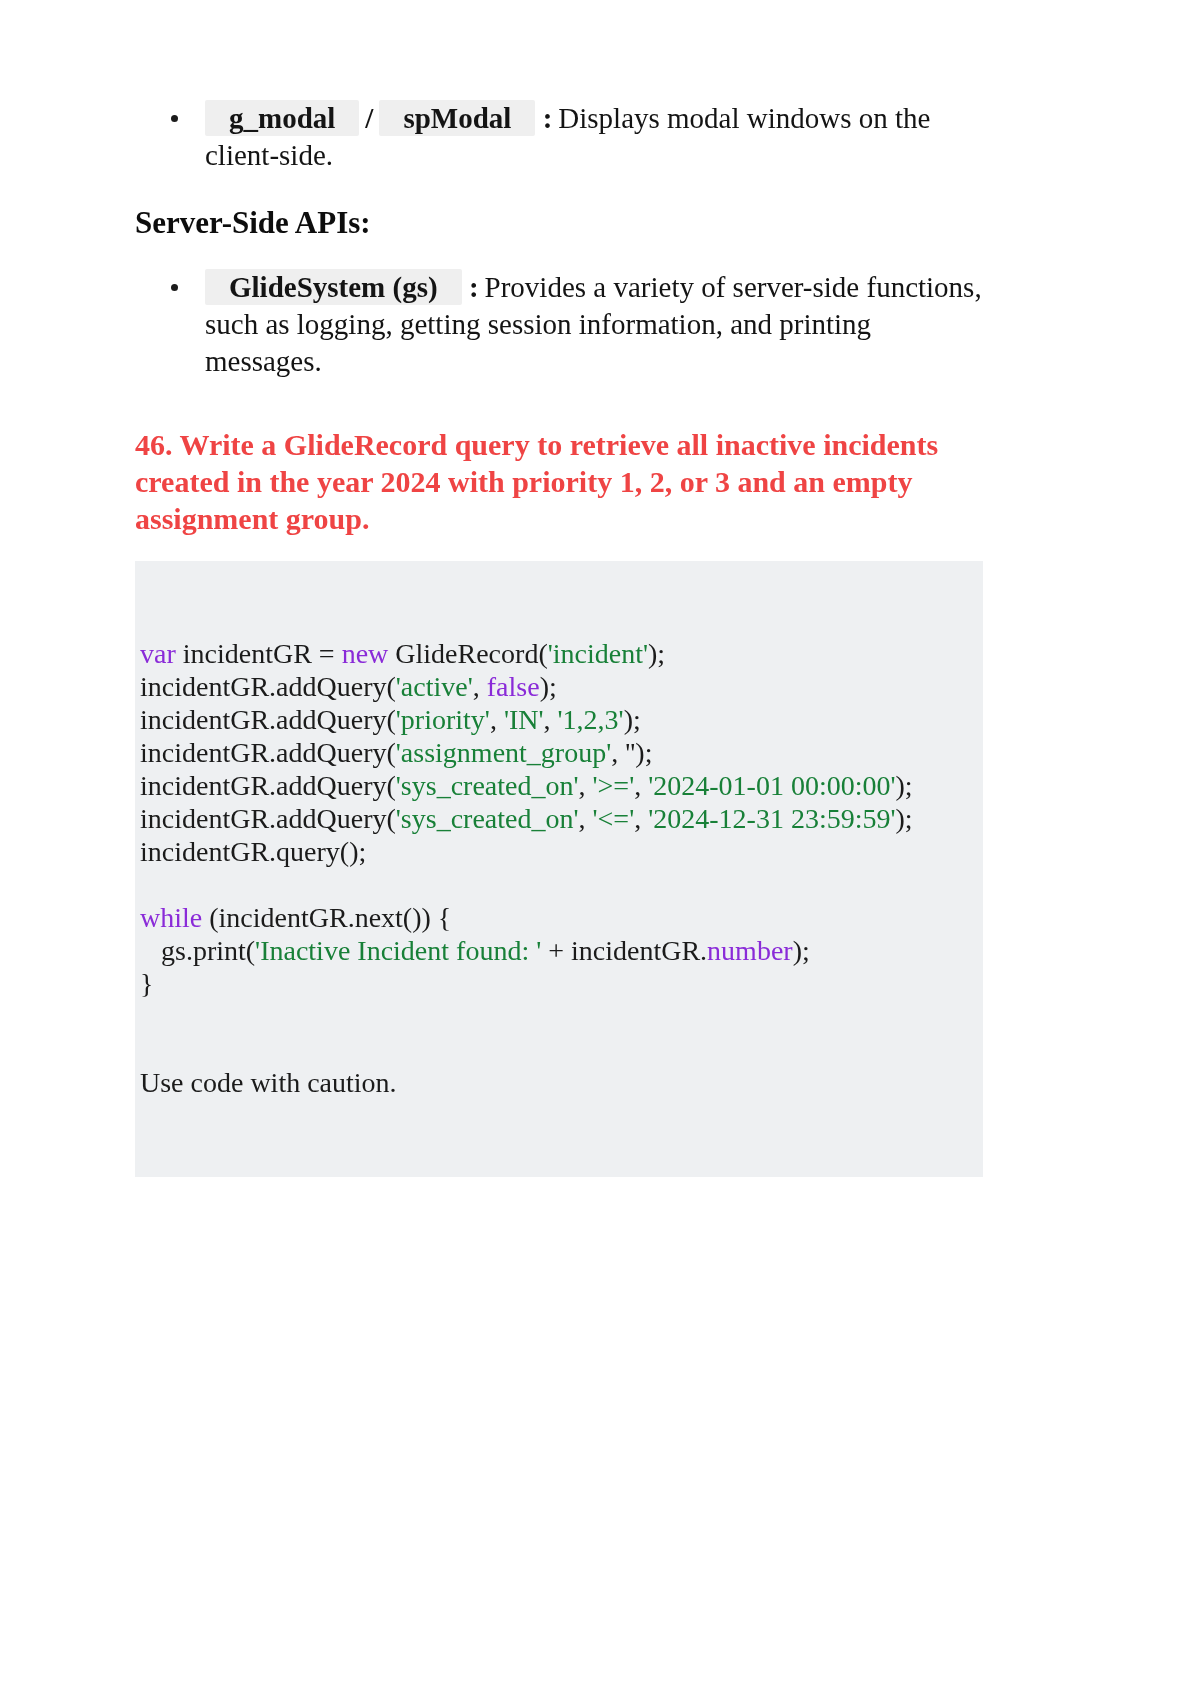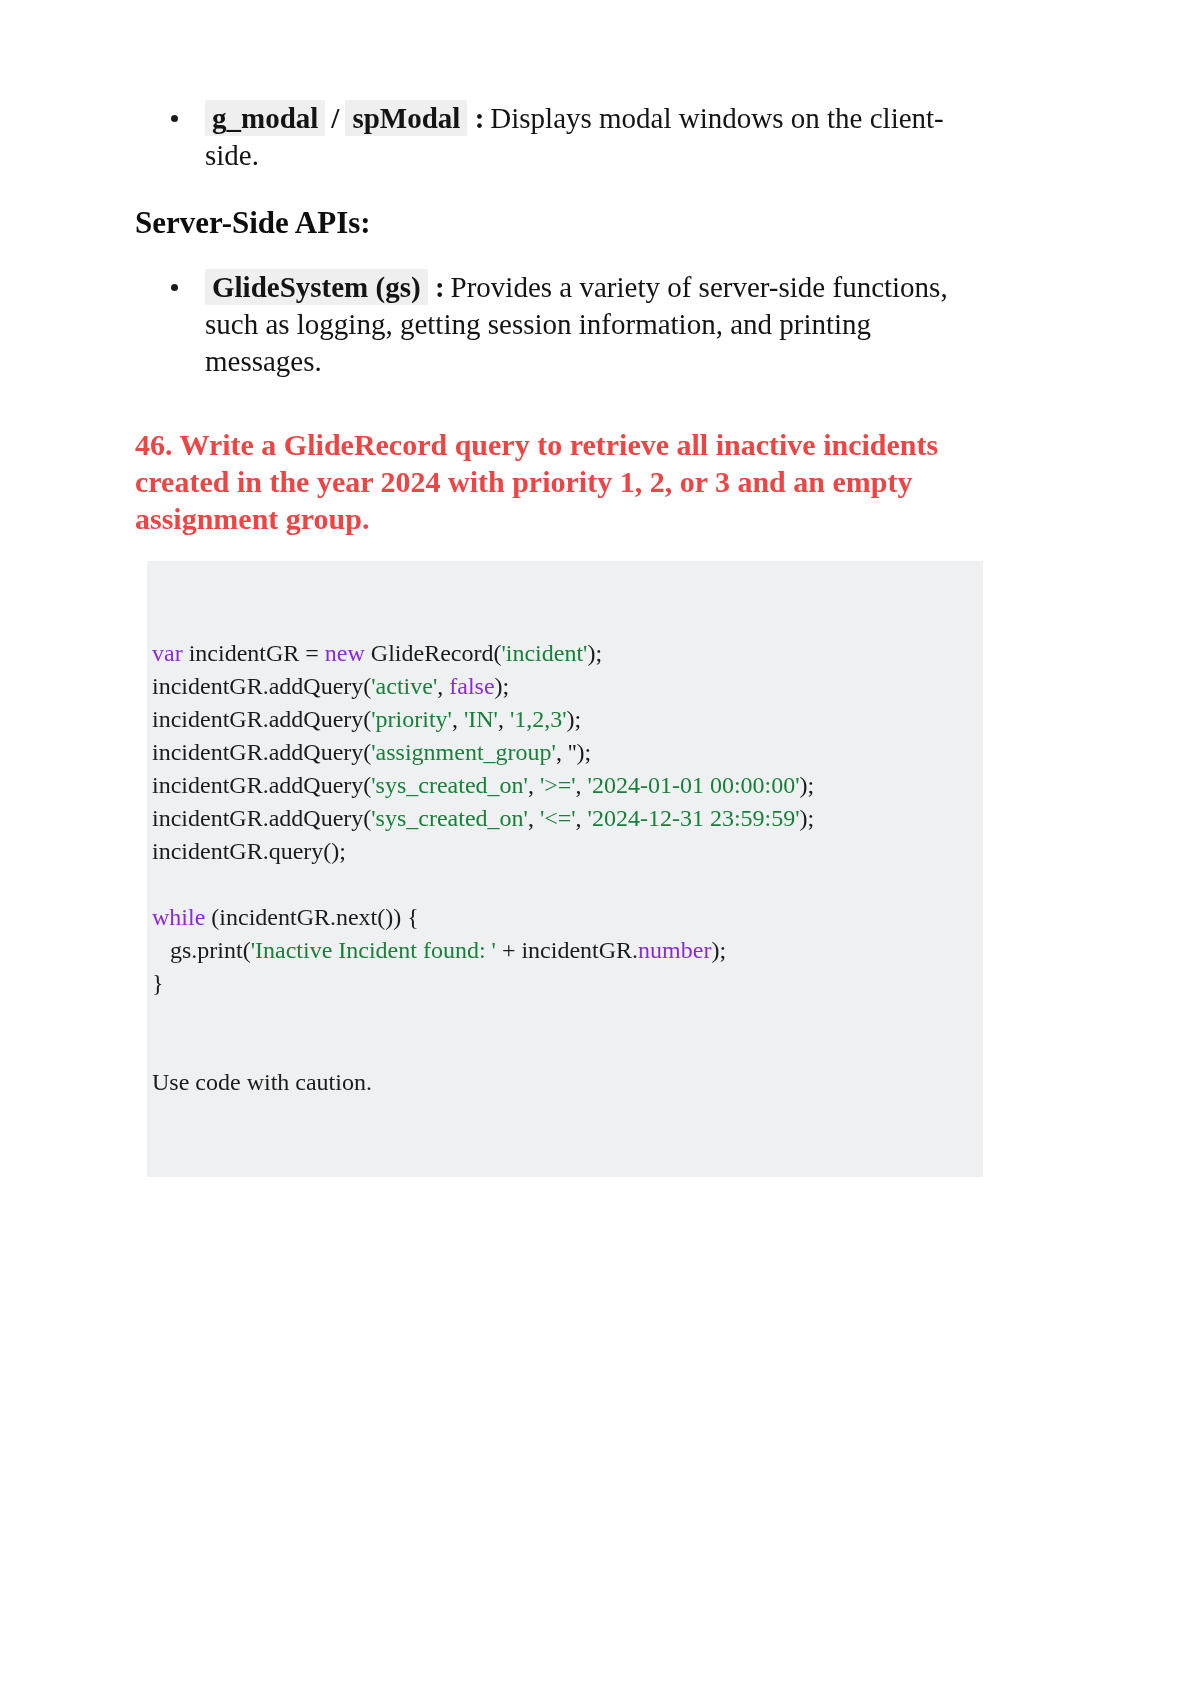--- a/index.html
+++ b/index.html
@@ -21,36 +21,36 @@
   .bullets li {
     position:relative; padding-left:70px; margin:0 0 30px 0;
     font-size:29px; line-height:37px;
   }
   .bullets li::before {
     content:""; position:absolute; left:36px; top:15px;
     width:7px; height:7px; border-radius:50%; background:#1c1c1c;
   }
   .hl {
     font-weight:bold; background:var(--hl,#efefef);
-    padding:2px 7px; border-radius:2px;
+    padding:2px 24px; border-radius:2px;
   }
   .sep { margin:0 6px; font-weight:bold; }
   .colon { font-weight:bold; margin-right:6px; }
   h2.section {
     margin:10px 0 28px 0; font-size:31px; line-height:37px; font-weight:bold; color:#0d0d0d;
   }
   h2.question {
     margin:46px 0 24px 0; font-size:30px; line-height:37px; font-weight:bold; color:#ef4444;
   }
   
   .code-block {
     background:var(--codebg,#eef0f2);
     padding:10px 12px 12px 5px;
-    font-size:24px; line-height:33px; color:#1b1b1b;
-    white-space:pre-wrap; word-wrap:break-word;margin-left:12px;
+    font-size:28px; line-height:33px; color:#1b1b1b;
+    white-space:pre-wrap; word-wrap:break-word;
   }
   .code-line { min-height:33px; }
   .tok-k { color:var(--kw,#8a2bd8); }
   .tok-s { color:var(--str,#188038); }
   .tok-p { color:#1b1b1b; }
   .caution { margin-top:0; color:#1b1b1b; }
   
   .wm { position:absolute; pointer-events:none; }
   .wm-green { top:596px; left:238px; opacity:0.45; }
   .wm-pink  { top:600px; left:772px; opacity:0.5; }

